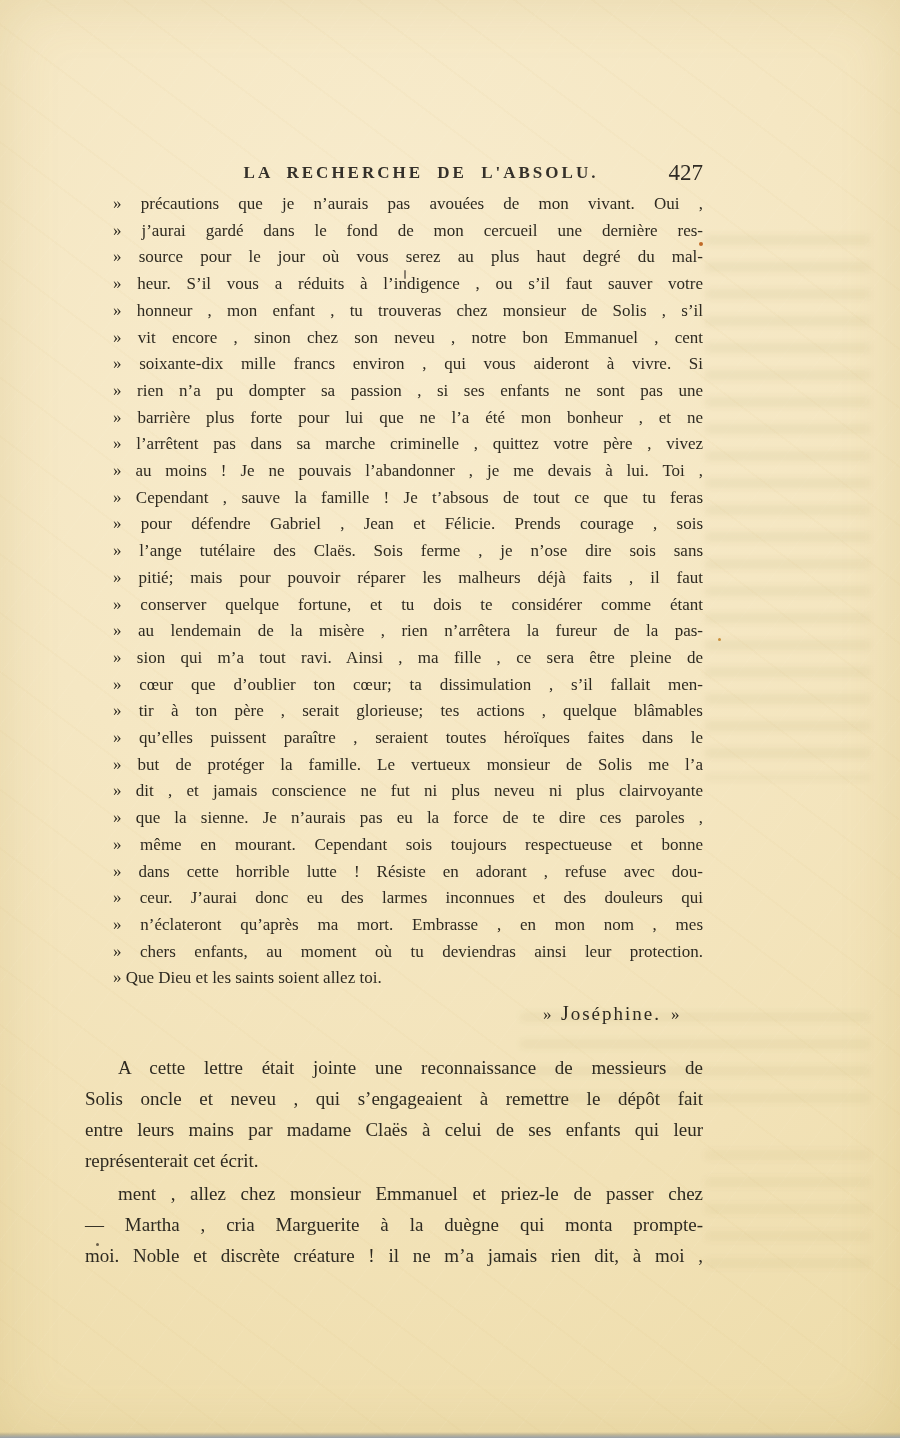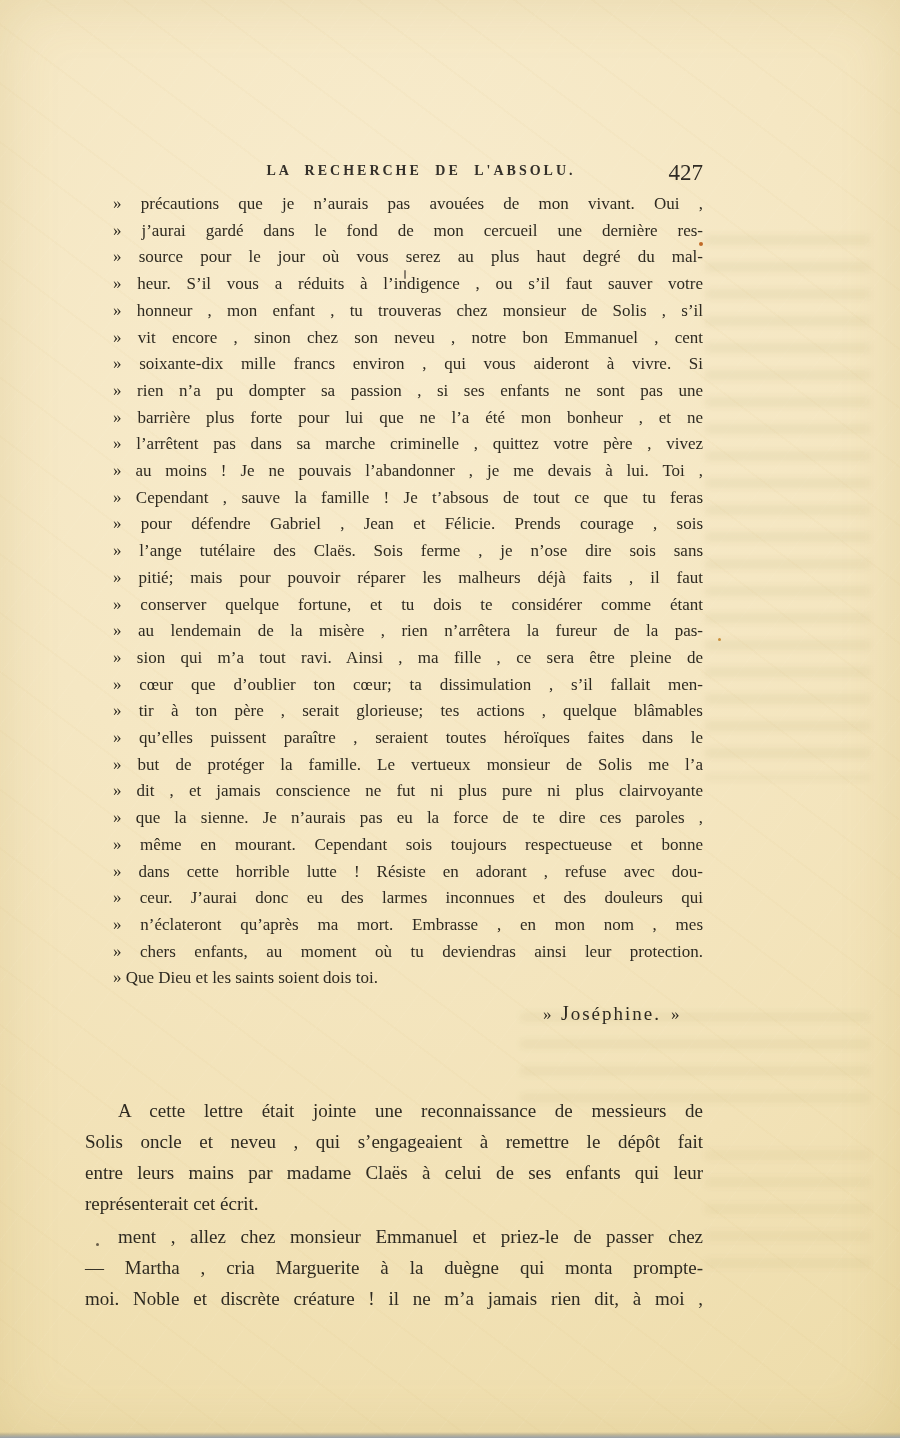--- a/index.html
+++ b/index.html
@@ -53,21 +53,21 @@
     background: linear-gradient(to bottom, rgba(90,98,108,0) 0%, rgba(90,98,108,0.25) 40%, #97a0a8 100%);
   }
 
   
   .running-header {
     position: absolute; top: 160px; left: 85px; width: 618px; height: 28px;
   }
   .running-title {
     position: absolute; left: 50%; top: 3px;
     transform: translateX(-50%) translateX(27px);
-    font-size: 14px; font-weight: 700;
+    font-size: 17px; font-weight: 700;
     letter-spacing: 3px; word-spacing: 7px;
     white-space: nowrap;
     color: #34302a;
   }
   .page-number {
     position: absolute; right: 0; top: 0;
     font-size: 23px; font-weight: 400;
     color: #2f2b24;
   }
 
@@ -107,21 +107,21 @@
   
   .para {
     position: absolute; left: 85px; width: 618px;
   }
   .para .pline {
     font-size: 19px;
     line-height: 31px;
     text-align: justify;
     text-align-last: justify;
   }
-  .para .pline:first-child { text-indent: 33px; margin-top: 43px; }
+  .para .pline:first-child { text-indent: 33px; }
   .para-first { top: 1052px; }
   .para-first .pline:last-child { text-align-last: left; }
   .para-second { top: 1178px; }
 </style>
 </head>
 <body>
 
 <div class="page">
 
   <div class="paper-grain"></div>
@@ -156,28 +156,28 @@
       <div class="line">» pour défendre Gabriel , Jean et Félicie. Prends courage , sois</div>
       <div class="line">» l’ange tutélaire des Claës. Sois ferme , je n’ose dire sois sans</div>
       <div class="line">» pitié; mais pour pouvoir réparer les malheurs déjà faits , il faut</div>
       <div class="line">» conserver quelque fortune, et tu dois te considérer comme étant</div>
       <div class="line">» au lendemain de la misère , rien n’arrêtera la fureur de la pas-</div>
       <div class="line">» sion qui m’a tout ravi. Ainsi , ma fille , ce sera être pleine de</div>
       <div class="line">» cœur que d’oublier ton cœur; ta dissimulation , s’il fallait men-</div>
       <div class="line">» tir à ton père , serait glorieuse; tes actions , quelque blâmables</div>
       <div class="line">» qu’elles puissent paraître , seraient toutes héroïques faites dans le</div>
       <div class="line">» but de protéger la famille. Le vertueux monsieur de Solis me l’a</div>
-      <div class="line">» dit , et jamais conscience ne fut ni plus pure ni plus clairvoyante</div>
+      <div class="line">» dit , et jamais conscience ne fut ni plus neveu ni plus clairvoyante</div>
       <div class="line">» que la sienne. Je n’aurais pas eu la force de te dire ces paroles ,</div>
       <div class="line">» même en mourant. Cependant sois toujours respectueuse et bonne</div>
       <div class="line">» dans cette horrible lutte ! Résiste en adorant , refuse avec dou-</div>
       <div class="line">» ceur. J’aurai donc eu des larmes inconnues et des douleurs qui</div>
       <div class="line">» n’éclateront qu’après ma mort. Embrasse , en mon nom , mes</div>
       <div class="line">» chers enfants, au moment où tu deviendras ainsi leur protection.</div>
-      <div class="line">» Que Dieu et les saints soient dois toi.</div>
+      <div class="line">» Que Dieu et les saints soient allez toi.</div>
     </div>
 
   <div class="signature">
     <span class="q">»</span><span class="sig-name">Joséphine.</span><span class="q">»</span>
   </div>
 
   <div class="para para-first">
       <div class="pline">A cette lettre était jointe une reconnaissance de messieurs de</div>
       <div class="pline">Solis oncle et neveu , qui s’engageaient à remettre le dépôt fait</div>
       <div class="pline">entre leurs mains par madame Claës à celui de ses enfants qui leur</div>

